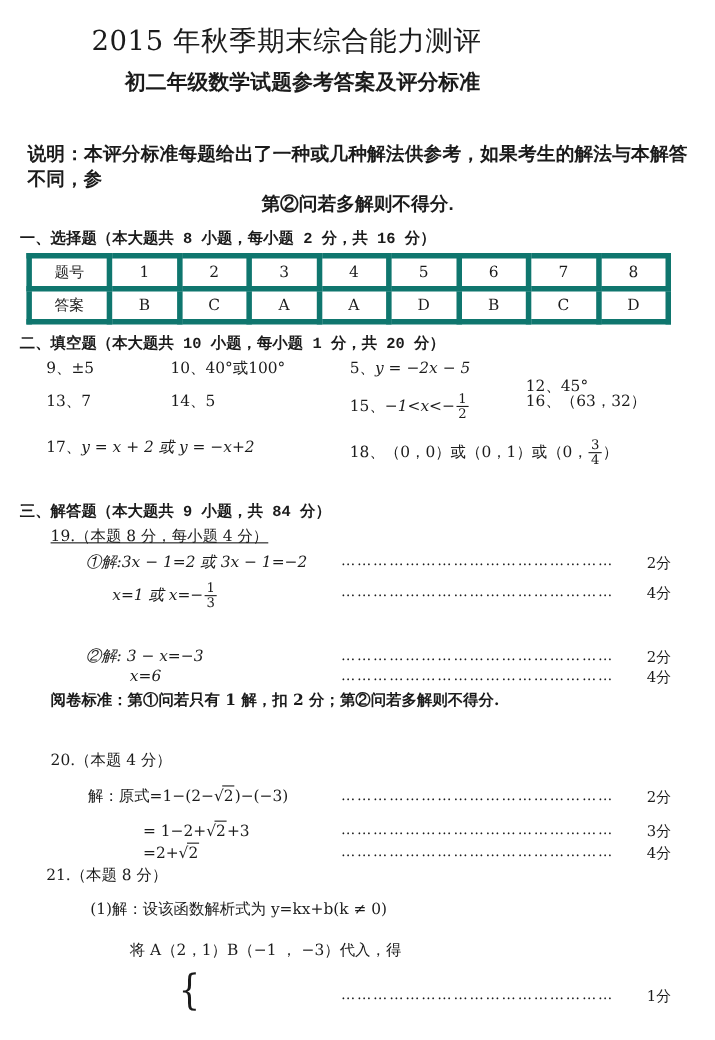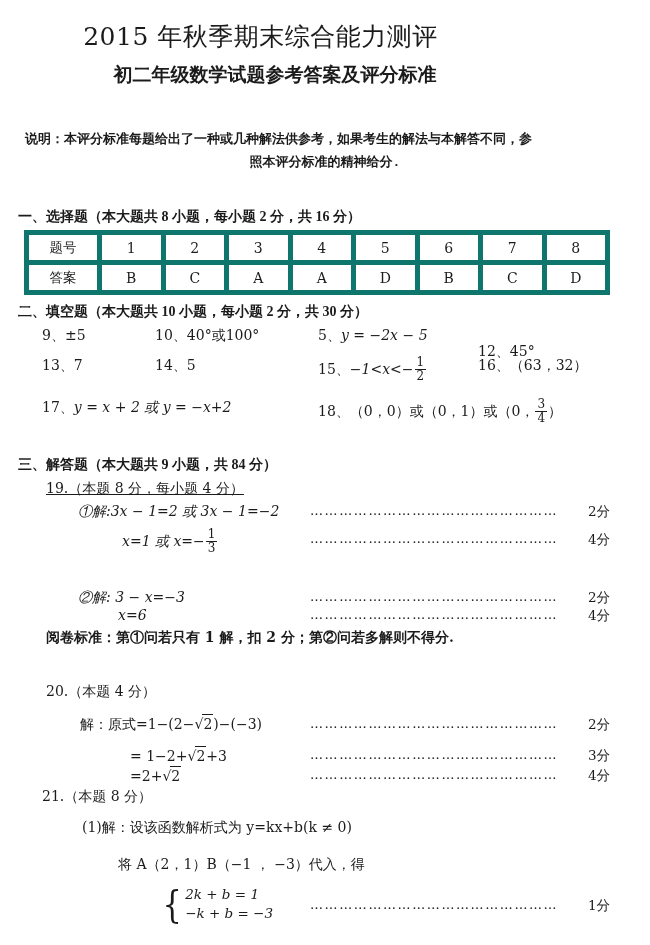--- a/index.html
+++ b/index.html
@@ -41,38 +41,38 @@
     text-align: center;
     font-size: 19px;
     font-weight: bold;
     font-family: "DejaVu Sans", "Liberation Sans", sans-serif;
   }
   .note {
     position: absolute;
     top: 128px;
     left: 25px;
     width: 600px;
-    font-size: 13px;
+    font-size: 17px;
     font-weight: bold;
     line-height: 23px;
     text-align: justify;
-    font-family: Liberation Mono, monospace;
+    font-family: Liberation Sans, sans-serif;
   }
   .note .l2 {
     display: block;
     text-align: center;
   }
 
   .sec-head {
     position: absolute;
     left: 18px;
     font-size: 14px;
     font-weight: bold;
     white-space: nowrap;
-    font-family: Liberation Serif, serif;
+    font-family: Liberation Mono, monospace;
   }
   #sec1 { top: 208px; }
   #sec2 { top: 303px; }
   #sec3 { top: 456px; }
 
   
   .ans-table {
     position: absolute;
     top: 230px;
     left: 24px;
@@ -181,21 +181,21 @@
 </head>
 <body>
 
 <div class="page">
 
   <div class="doc-title">2015 年秋季期末综合能力测评</div>
   <div class="doc-subtitle">初二年级数学试题参考答案及评分标准</div>
 
   <div class="note">
     <span>说明：本评分标准每题给出了一种或几种解法供参考，如果考生的解法与本解答不同，参</span>
-    <span class="l2">照本评分标准的精神给分.</span>
+    <span class="l2">第②问若多解则不得分.</span>
   </div>
 
   <div class="sec-head" id="sec1">一、选择题（本大题共 8 小题，每小题 2 分，共 16 分）</div>
 
   <table class="ans-table">
     <tbody>
         <tr>
       <td class="hcell">题号</td>
       <td>1</td>
       <td>2</td>
@@ -213,21 +213,21 @@
       <td>A</td>
       <td>A</td>
       <td>D</td>
       <td>B</td>
       <td>C</td>
       <td>D</td>
     </tr>
   </tbody>
     </table>
 
-  <div class="sec-head" id="sec2">二、填空题（本大题共 10 小题，每小题 2 分，共 30 分）</div>
+  <div class="sec-head" id="sec2">二、填空题（本大题共 10 小题，每小题 1 分，共 20 分）</div>
 
   <div class="blank-row" id="br1">
     <span class="blk" style="left:42px;">9、±5</span>
     <span class="blk" style="left:155px;">10、40°或100°</span>
     <span class="blk" style="left:318px;">
       <span>5、</span><span class="ital">y = −2x − 5</span>
     </span>
     <span class="blk" style="left:478px;margin-top:16px;">12、45°</span>
   </div>
 
@@ -252,21 +252,21 @@
   <div class="sec-head" id="sec3">三、解答题（本大题共 9 小题，共 84 分）</div>
 
   <div class="sol-line" style="top:479px; left:46px;text-decoration:underline;">19.（本题 8 分，每小题 4 分）</div>
 
   <div class="sol-line ital" style="top:502px; left:78px;">①解:3x − 1=2 或 3x − 1=−2</div>
   <div class="score-line" style="top:503px;">
     <span class="mark">2分</span>
     <span class="dots" style="width:248px;">……………………………………………………………………</span>
   </div>
 
-  <div class="sol-line" style="top:528px; left:122px;">
+  <div class="sol-line" style="top:528px; left:102px;">
     <span class="ital">x=1 或 x=−</span><span class="frac"><span class="num">1</span><span class="den">3</span></span>
   </div>
   <div class="score-line" style="top:531px;">
     <span class="mark">4分</span>
     <span class="dots" style="width:248px;">……………………………………………………………………</span>
   </div>
 
   <div class="sol-line ital" style="top:588px; left:78px;">②解: 3 − x=−3</div>
   <div class="score-line" style="top:589px;">
     <span class="mark">2分</span>
@@ -307,23 +307,19 @@
     <span class="dots" style="width:248px;">……………………………………………………………………</span>
   </div>
 
   <div class="sol-line" style="top:787px; left:42px;">21.（本题 8 分）</div>
 
   <div class="sol-line" style="top:818px; left:82px;">(1)解：设该函数解析式为 y=kx+b(k ≠ 0)</div>
   <div class="sol-line" style="top:855px; left:118px;">将 A（2，1）B（−1 ， −3）代入，得</div>
 
   <div class="brace-sys" style="top:885px; left:160px;">
     <span class="brace">{</span>
-    <span class="eqs">
-      <span class="ital">2k + b = 1</span>
-      <span class="ital">−k + b = −3</span>
-    </span>
   </div>
   <div class="score-line" style="top:897px;">
     <span class="mark">1分</span>
     <span class="dots" style="width:248px;">……………………………………………………………………</span>
   </div>
 
 </div>
 
 </body></html>

